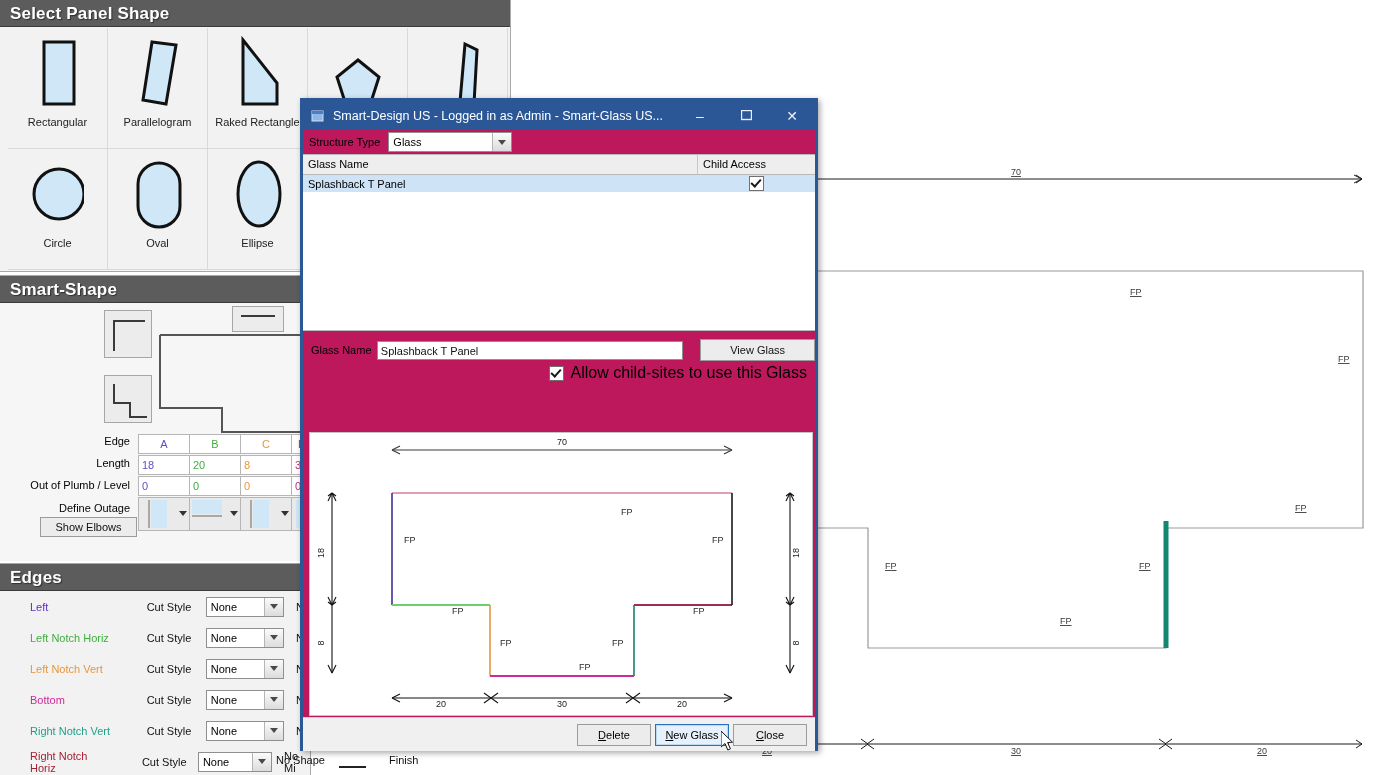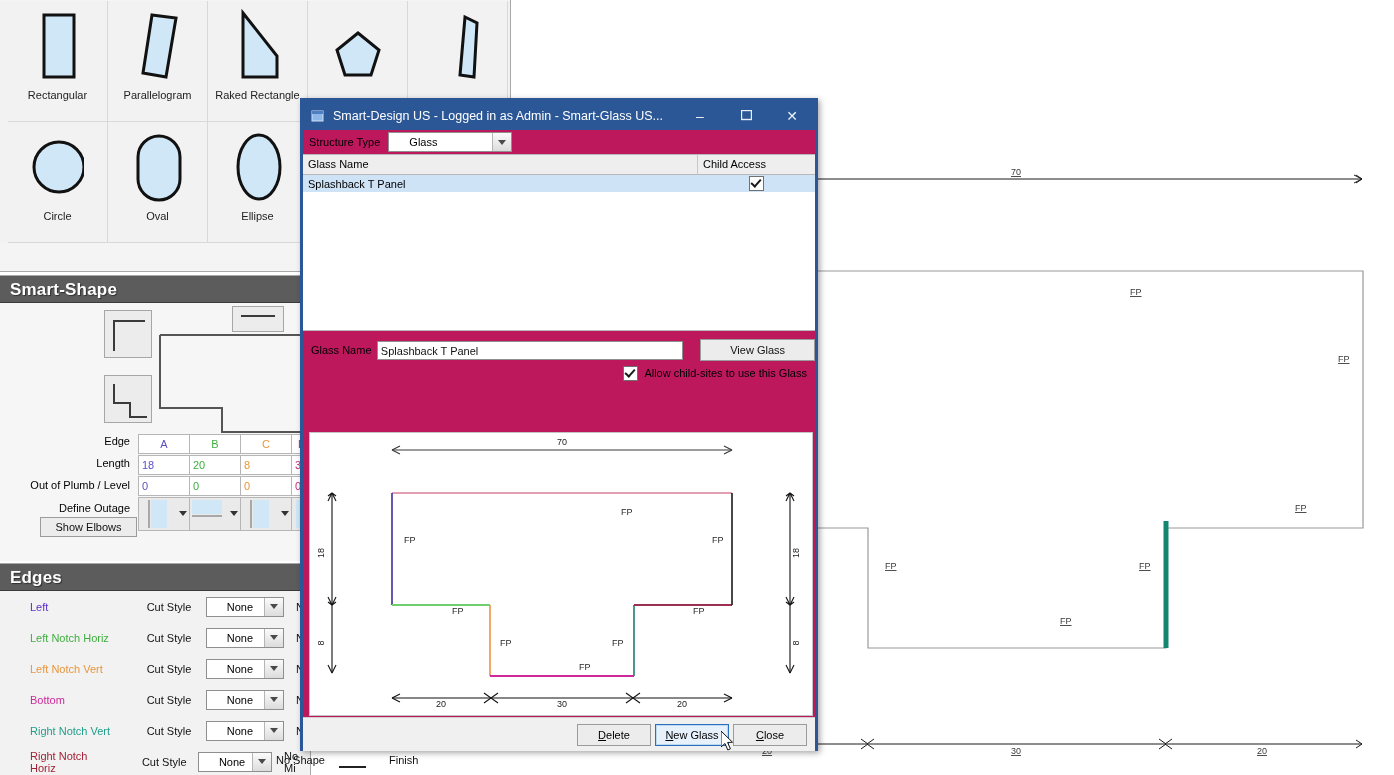--- a/index.html
+++ b/index.html
@@ -77,21 +77,21 @@
 
   
   #panel-edges{left:0;top:563px;width:311px;height:212px;border-left:none;border-bottom:none;}
   .edge-row{display:flex;align-items:center;height:31px;padding-left:30px;font-size:11px;}
   .edge-name{width:93px;font-size:11px;}
   .cutstyle-lbl{width:62px;color:#111;margin-left:28px;}
   .combo{
     height:20px;border:1px solid #8f8f8f;background:#fff;box-sizing:border-box;
     display:flex;align-items:center;font-size:11px;position:relative;
   }
-  .combo .cv{padding-left:20px;flex:1;white-space:nowrap;overflow:hidden;}
+  .combo .cv{padding-left:4px;flex:1;white-space:nowrap;overflow:hidden;}
   .combo .cb{
     width:18px;height:18px;background:linear-gradient(#fbfbfb,#dcdcdc);
     border-left:1px solid #b5b5b5;display:flex;align-items:center;justify-content:center;
   }
   .chev{width:0;height:0;border-left:4px solid transparent;border-right:4px solid transparent;
         border-top:5px solid #4a4a4a;}
 
   .nomitre{position:absolute;font-size:11px;color:#111;}
 
   
@@ -123,21 +123,21 @@
   .tbl-row .c1{flex:1;padding-left:5px;}
   .tbl-row .c2{width:117px;display:flex;align-items:center;justify-content:center;}
   .cbx{width:13px;height:13px;border:1px solid #707070;background:#fff;position:relative;display:inline-block;}
   .cbx.on::after{
     content:"";position:absolute;left:3px;top:0px;width:4px;height:8px;
     border:solid #1a1a1a;border-width:0 2px 2px 0;transform:rotate(42deg);
   }
   .gname-row{display:flex;align-items:center;height:26px;padding-left:8px;margin-top:6px;}
   .txtfield{height:19px;border:1px solid #8f8f8f;background:#fff;box-sizing:border-box;
     font-size:11px;line-height:18px;padding-left:3px;color:#111;}
-  .allow-row{display:flex;align-items:center;justify-content:flex-end;padding-right:8px;height:20px;font-size:11px;}
+  .allow-row{display:flex;align-items:center;justify-content:flex-end;padding-right:8px;height:20px;font-size:16px;}
 
   .draw-area{
     position:absolute;left:6px;top:302px;width:504px;height:284px;background:#fff;
     border:1px solid #c4c4c4;box-sizing:border-box;overflow:hidden;
   }
   .dlg-footer{
     position:absolute;left:0;bottom:0;width:512px;height:34px;background:#f0f0f0;
     border-top:1px solid #cfcfcf;display:flex;align-items:center;justify-content:flex-end;
     padding-right:8px;box-sizing:border-box;
   }
@@ -186,20 +186,21 @@
       <path d="M861 739 l7 5 l-7 5 M874 739 l-7 5 l7 5"></path>
       <path d="M1159 739 l7 5 l-7 5 M1172 739 l-7 5 l7 5"></path>
       <path d="M1356 740 l6 4 l-6 4"></path>
     </g>
     <text class="bg-txt" x="767" y="754" text-anchor="middle">20</text>
     <text class="bg-txt" x="1016" y="754" text-anchor="middle">30</text>
     <text class="bg-txt" x="1262" y="754" text-anchor="middle">20</text>
   </svg>
 
   <div class="panel" id="panel-shape">
+    <div class="panel-title">Select Panel Shape</div>
     <div class="panel-body">
       <div class="shape-grid">
 
         <div class="shape-cell">
           <svg width="52" height="78">
             <rect x="12" y="8" width="30" height="62" fill="#cfe7f7" stroke="#111" stroke-width="3"></rect>
           </svg>
           <span class="shape-label">Rectangular</span>
         </div>
 

